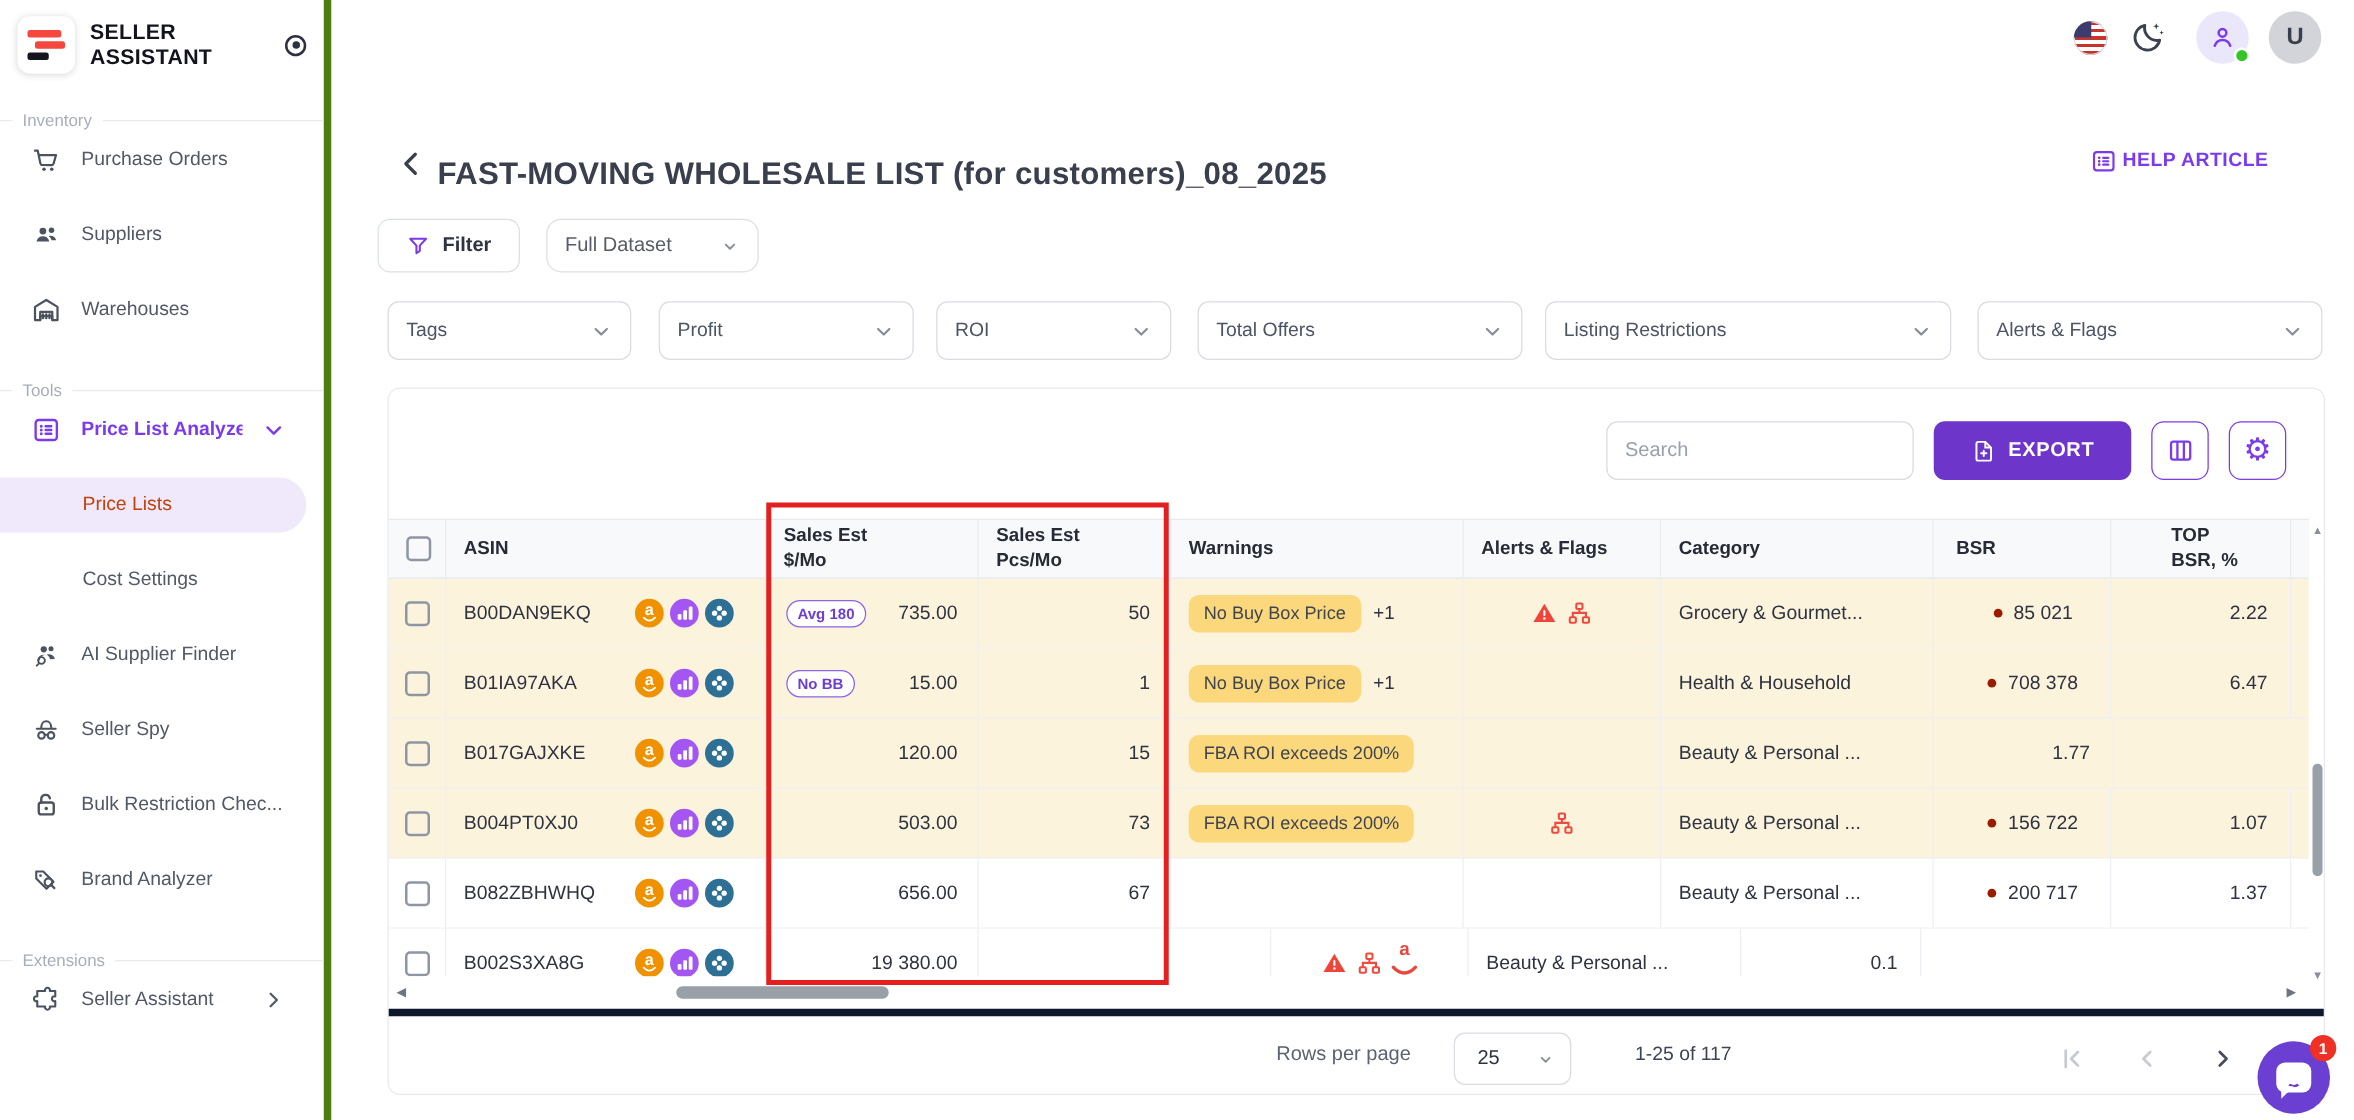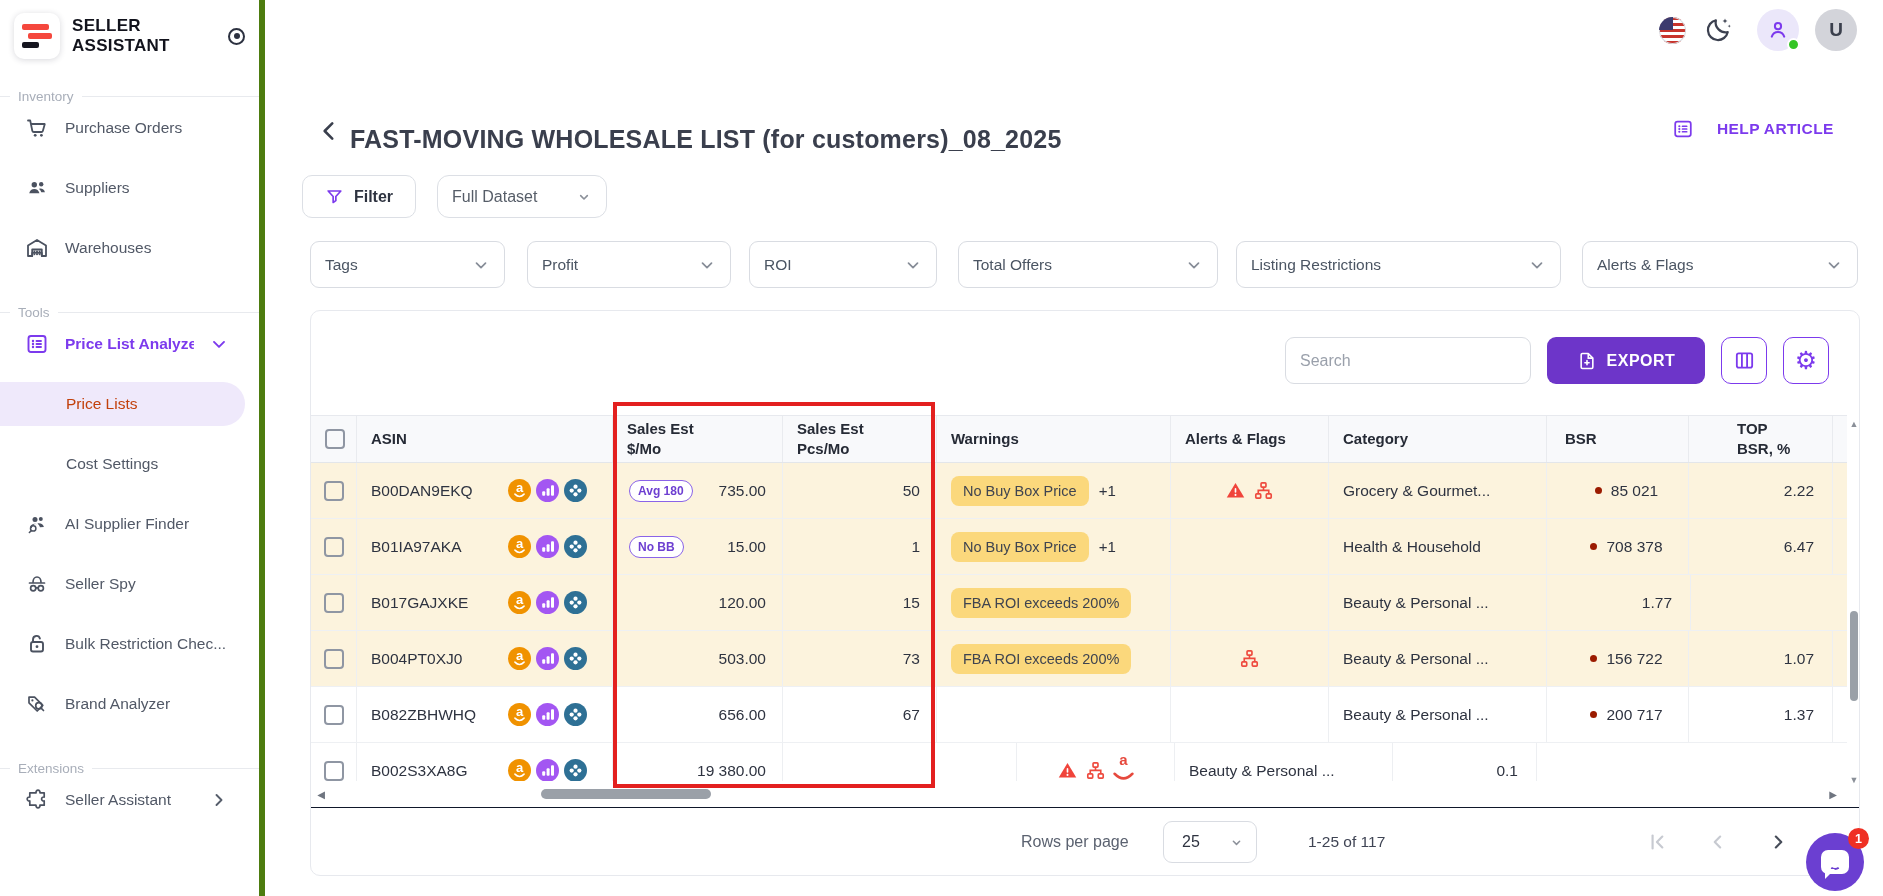--- a/index.html
+++ b/index.html
@@ -55,21 +55,21 @@
   .avatar-user .dot { position:absolute; right:-1px; bottom:0; width:13px; height:13px; border-radius:50%;
     background:#35c526; border:2px solid #fff; }
   .avatar-u { position:absolute; left:1815px; top:9px; width:42px; height:42px; border-radius:50%;
     background:#d3d4da; display:flex; align-items:center; justify-content:center;
     font-size:19px; font-weight:700; color:#3a3f4c; cursor:pointer; }
 
   
   .back-btn { position:absolute; left:316px; top:118px; width:26px; height:26px; color:#3a3f4d; cursor:pointer; }
   .back-btn svg { width:26px; height:26px; }
   .page-title { position:absolute; left:350px; top:113px; font-size:25px; font-weight:700; color:#3a3f4d; letter-spacing:.2px;margin-top:12px; }
-  .help-link { position:absolute; left:1672px; top:118px; display:flex; align-items:center; gap:23px;
+  .help-link { position:absolute; left:1672px; top:118px; display:flex; align-items:center; gap:4px;
     color:#7c3aed; cursor:pointer; }
   .help-link .h-ic { width:22px; height:22px; }
   .help-link .h-ic svg { width:22px; height:22px; }
   .help-link span { font-size:15.5px; font-weight:700; letter-spacing:.4px; }
 
   .filter-btn { position:absolute; left:302px; top:175px; width:114px; height:43px; border:1px solid #dcdfe5;
     border-radius:10px; background:#fff; display:flex; align-items:center; justify-content:center; gap:10px; cursor:pointer; }
   .filter-btn .f-ic { width:19px; height:19px; color:#7c3aed; }
   .filter-btn .f-ic svg { width:19px; height:19px; }
   .filter-btn span { font-size:16px; font-weight:700; color:#2e3340; }
@@ -145,21 +145,21 @@
   .hs-arrow { width:20px; text-align:center; font-size:10px; color:#6f7580; cursor:pointer; }
   .hs-track { position:relative; flex:1; height:10px; }
   .hs-thumb { position:absolute; left:210px; top:0; width:170px; height:10px; border-radius:5px; background:#9aa0a8; cursor:grab; }
   .hs-right { position:absolute; right:4px; font-size:10px; color:#6f7580; cursor:pointer; }
   .vscroll { position:absolute; left:1536px; top:104px; width:14px; height:366px; }
   .vs-up { position:absolute; top:4px; left:0; width:14px; text-align:center; font-size:9px; color:#8a8f98; cursor:pointer; }
   .vs-thumb { position:absolute; left:3px; top:196px; width:8px; height:90px; border-radius:4px; background:#9aa0a8; cursor:grab; }
   .vs-down { position:absolute; bottom:-4px; left:0; width:14px; text-align:center; font-size:9px; color:#8a8f98; cursor:pointer; }
 
   
-  .pager { position:absolute; left:0; top:496px; width:1548px; height:68px; border-top:1px solid #0f172a;
+  .pager { position:absolute; left:0; top:496px; width:1548px; height:68px; border-top:6px solid #0f172a;
     display:flex; align-items:center; }
   .pager .rpp-label { position:absolute; left:710px; font-size:16px; color:#5b6270; }
   .rpp-select { position:absolute; left:852px; top:13px; width:94px; height:42px; border:1px solid #d9dce2;
     border-radius:9px; display:flex; align-items:center; padding:0 12px 0 18px; cursor:pointer; background:#fff; }
   .rpp-select span { font-size:16px; color:#2e3340; }
   .rpp-select .caret { margin-left:auto; width:15px; height:15px; color:#8b9099; }
   .range-text { position:absolute; left:997px; font-size:15.5px; color:#3f4454; }
   .nav-btn { position:absolute; top:21px; width:26px; height:26px; cursor:pointer; }
   .nav-btn svg { width:26px; height:26px; }
   .nav-dis { color:#c7cad1; cursor:default; }

